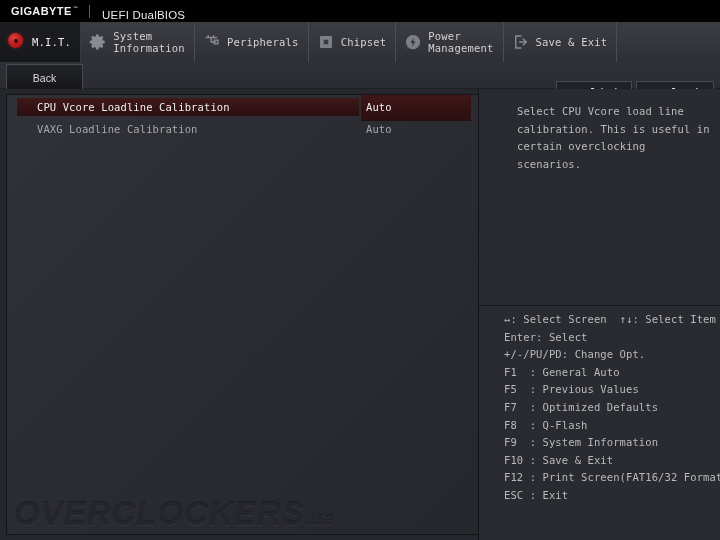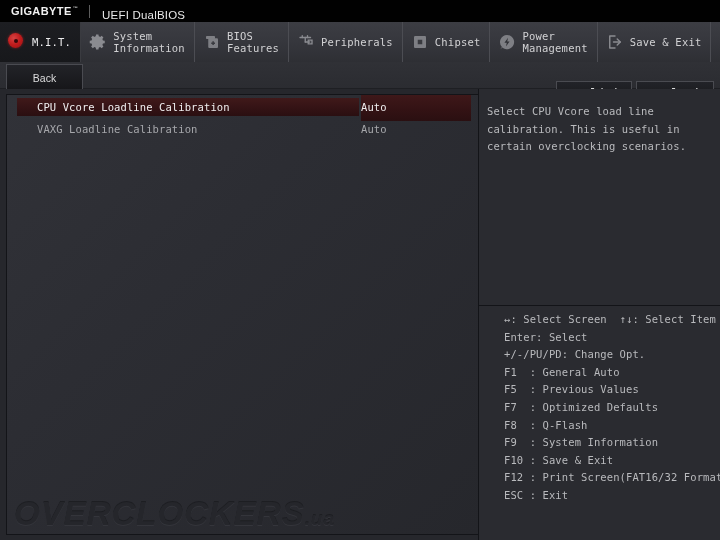--- a/index.html
+++ b/index.html
@@ -188,20 +188,21 @@
     letter-spacing: .1px;
     white-space: nowrap;
   }
   .srow .svalue {
     position: absolute;
     left: 354px;
     width: 110px;
     height: 28px;
     display: flex;
     align-items: center;
+    padding-left: 5px;
     font-size: 10.5px;
     color: #a6a7ab;
     letter-spacing: .1px;
   }
   .srow.selected .slabel,
   .srow.selected .svalue {
     background: linear-gradient(to bottom, #40191a 0%, #331214 60%, #2a0f11 100%);
     color: #f0eff0;
   }
 
@@ -217,20 +218,21 @@
     position: absolute;
     left: 0; top: 3px;
     width: 241px; height: 207px;
     padding: 11px 9px 0 8px;
   }
   #helpbox p {
     font-size: 10.5px;
     line-height: 17.5px;
     color: #b9babd;
     letter-spacing: .1px;
+    margin-left: 30px;
   }
   #hr-div {
     position: absolute;
     left: 0; top: 216px;
     width: 241px; height: 1px;
     background: #131418;
   }
   #keyhelp {
     position: absolute;
     left: 0; top: 222px;
@@ -287,31 +289,20 @@
       <div class="tab-ico">
         <svg width="18" height="18" viewBox="0 0 24 24" fill="#9d9ea3">
           <path d="M12 8.2a3.8 3.8 0 100 7.6 3.8 3.8 0 000-7.6zm0 5.9a2.1 2.1 0 110-4.2 2.1 2.1 0 010 4.2z"></path>
           <path d="M21 13.6v-3.2l-2.4-.4a6.9 6.9 0 00-.8-1.9l1.4-2-2.3-2.3-2 1.4a6.9 6.9 0 00-1.9-.8L12.6 2h-3.2l-.4 2.4a6.9 6.9 0 00-1.9.8l-2-1.4L2.8 6.1l1.4 2a6.9 6.9 0 00-.8 1.9L1 10.4v3.2l2.4.4c.18.67.45 1.3.8 1.9l-1.4 2 2.3 2.3 2-1.4c.6.35 1.23.62 1.9.8l.4 2.4h3.2l.4-2.4c.67-.18 1.3-.45 1.9-.8l2 1.4 2.3-2.3-1.4-2c.35-.6.62-1.23.8-1.9l2.4-.4z"></path>
         </svg>
       </div>
       <div class="tab-label">System
 Information</div>
     </div>
 
-    <div class="tab">
-      <div class="tab-ico">
-        <svg width="18" height="18" viewBox="0 0 24 24" fill="none" stroke="#9d9ea3" stroke-width="1.8">
-          <rect x="7" y="7" width="13" height="13" rx="1.5" fill="#8e8f94" stroke="none"></rect>
-          <rect x="4" y="4" width="12" height="4" rx="1" fill="#8e8f94" stroke="none"></rect>
-          <path d="M13.5 11v5M11 13.5h5" stroke="#3a3b40" stroke-width="2"></path>
-        </svg>
-      </div>
-      <div class="tab-label">BIOS
-Features</div>
-    </div>
 
     <div class="tab">
       <div class="tab-ico">
         <svg width="18" height="18" viewBox="0 0 24 24" fill="none" stroke="#9d9ea3" stroke-width="1.8" stroke-linecap="round">
           <path d="M4 6h14"></path>
           <path d="M11 6v6"></path>
           <path d="M11 12h6"></path>
           <path d="M15 9.5h5v5h-5z" fill="none"></path>
           <path d="M7 3.5v2.5M14 3.5v2.5"></path>
         </svg>

